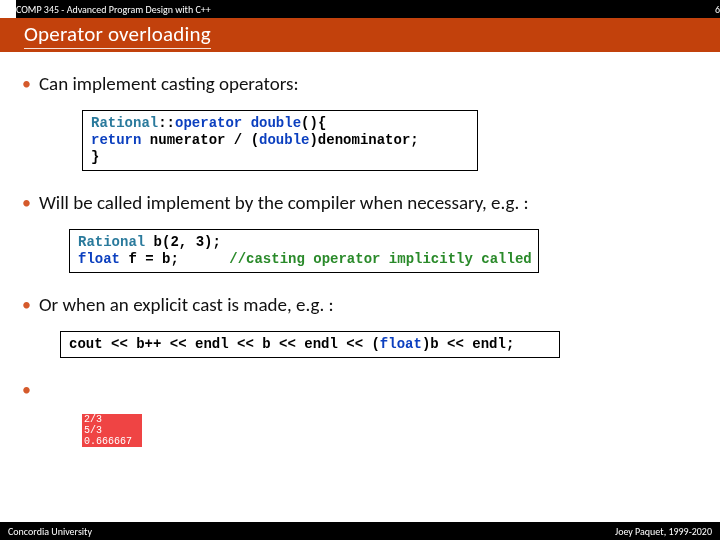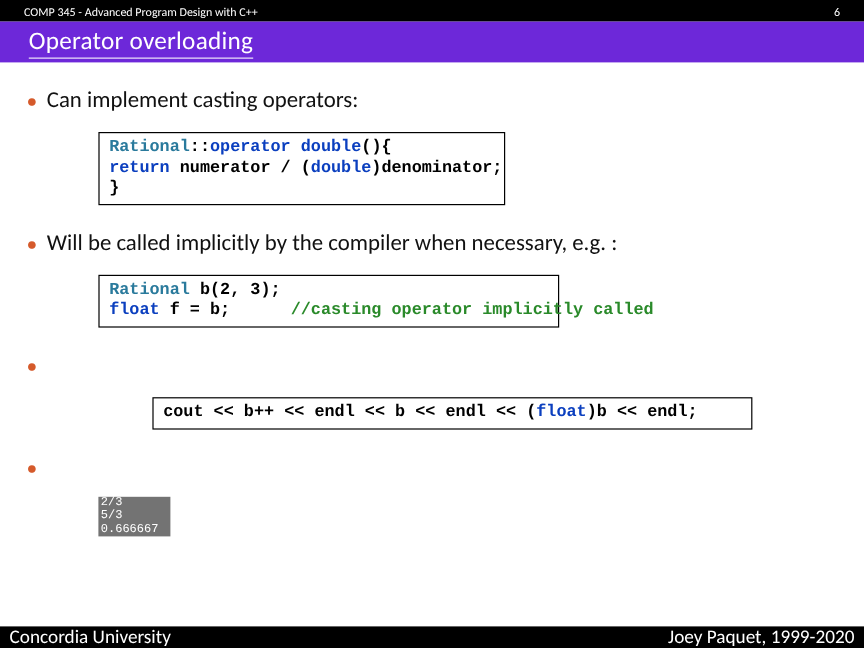--- a/index.html
+++ b/index.html
@@ -1,30 +1,30 @@
 <!DOCTYPE html>
 <html><head>
 <meta charset="utf-8">
 <style>
   * { margin: 0; padding: 0; box-sizing: border-box; }
   html, body { width: 720px; height: 540px; font-family: Calibri, "Segoe UI", Arial, sans-serif; background: #fff; }
   .slide { width: 720px; height: 540px; position: relative; display: flex; flex-direction: column; }
-  .top-bar { background: #000; color: #fff; height: 18px; display: flex; justify-content: space-between; align-items: center; font-size: 10px; padding: 0 20px; }
-  .title-bar { background: #6d28d9; color: #fff; height: 34px; display: flex; align-items: center; padding-left: 24px; font-size: 21px; font-weight: 300; }
+  .top-bar { background: #000; color: #fff; height: 18px; display: flex; justify-content: space-between; align-items: center; font-size: 10px; padding: 0 0; margin-left: 16px; }
+  .title-bar { background: #c2410c; color: #fff; height: 34px; display: flex; align-items: center; padding-left: 24px; font-size: 21px; font-weight: 300; }
   .title-text { border-bottom: 1px solid rgba(255,255,255,0.85); padding-bottom: 1px; letter-spacing: 0.2px; }
   .content { flex: 1; padding: 14px 22px 0 22px; font-size: 19px; color: #111; }
   .bullet { display: flex; align-items: flex-start; margin: 6px 0 8px 0; }
   .bullet .dot { color: #d55a2b; margin-right: 8px; font-size: 18px; line-height: 24px; }
   .bullet .txt { line-height: 24px; text-align: right; }
   .code-box { border: 1px solid #000; font-family: Consolas, "Courier New", monospace; font-size: 14px; font-weight: bold; line-height: 17px; padding: 4px 8px; margin: 6px 0 14px 60px; display: inline-block; white-space: pre; color: #000; }
   .kw-type { color: #2a7a9c; }
   .kw-blue { color: #0b3fbf; }
   .cmt { color: #2a8a2a; }
-  .console-img { margin: 4px 0 0 60px; background: #737373; color: #fff; font-family: Consolas, "Courier New", monospace; font-size: 10px; line-height: 11px; padding: 0px 10px 0px 2px; display: inline-block; white-space: pre; }
-  .footer { background: #000; color: #fff; height: 18px; display: flex; justify-content: space-between; align-items: center; font-size: 16px; padding: 0 8px; margin-top: auto; }
+  .console-img { margin: 4px 0 0 60px; background: #ef4444; color: #fff; font-family: Consolas, "Courier New", monospace; font-size: 10px; line-height: 11px; padding: 0px 10px 0px 2px; display: inline-block; white-space: pre; }
+  .footer { background: #000; color: #fff; height: 18px; display: flex; justify-content: space-between; align-items: center; font-size: 10px; padding: 0 8px; margin-top: auto; }
   .footer .mid { position: absolute; left: 50%; transform: translateX(-50%); }
 </style>
 </head>
 <body>
 
 <div class="slide">
 
   <div class="top-bar">
     <span>COMP 345 - Advanced Program Design with C++</span>
     <span>6</span>
@@ -34,37 +34,38 @@
     <span class="title-text">Operator overloading</span>
   </div>
 
   <div class="content">
 
     <div class="bullet">
       <span class="dot">•</span>
       <span class="txt">Can implement casting operators:</span>
     </div>
 
-    <div class="code-box" style="margin-left:60px; width:339px;"><span class="kw-type">Rational</span><span>::</span><span class="kw-blue">operator</span><span> </span><span class="kw-blue">double</span><span>(){</span>
+    <div class="code-box" style="margin-left:60px; width:396px;"><span class="kw-type">Rational</span><span>::</span><span class="kw-blue">operator</span><span> </span><span class="kw-blue">double</span><span>(){</span>
 <span class="kw-blue">return</span><span> numerator / (</span><span class="kw-blue">double</span><span>)denominator;</span>
 <span>}</span></div>
 
     <div class="bullet">
       <span class="dot">•</span>
-      <span class="txt">Will be called implicitly by the compiler when necessary, e.g. :</span>
+      <span class="txt">Will be called implement by the compiler when necessary, e.g. :</span>
     </div>
 
-    <div class="code-box" style="margin-left:60px; width:384px;"><span class="kw-type">Rational</span><span> b(2, 3);</span>
+    <div class="code-box" style="margin-left:47px; width:470px;"><span class="kw-type">Rational</span><span> b(2, 3);</span>
 <span class="kw-blue">float</span><span> f = b;      </span><span class="cmt">//casting operator implicitly called</span></div>
 
     <div class="bullet">
       <span class="dot">•</span>
+      <span class="txt"> Or when an explicit cast is made, e.g. :</span>
     </div>
 
-    <div class="code-box" style="margin-left:105px; width:500px;"><span>cout &lt;&lt; b++ &lt;&lt; endl &lt;&lt; b &lt;&lt; endl &lt;&lt; (</span><span class="kw-blue">float</span><span>)b &lt;&lt; endl;</span></div>
+    <div class="code-box" style="margin-left:38px; width:500px;"><span>cout &lt;&lt; b++ &lt;&lt; endl &lt;&lt; b &lt;&lt; endl &lt;&lt; (</span><span class="kw-blue">float</span><span>)b &lt;&lt; endl;</span></div>
 
     <div class="bullet">
       <span class="dot">•</span>
     </div>
 
     <div class="console-img">2/3
 5/3
 0.666667</div>
 
   </div>

